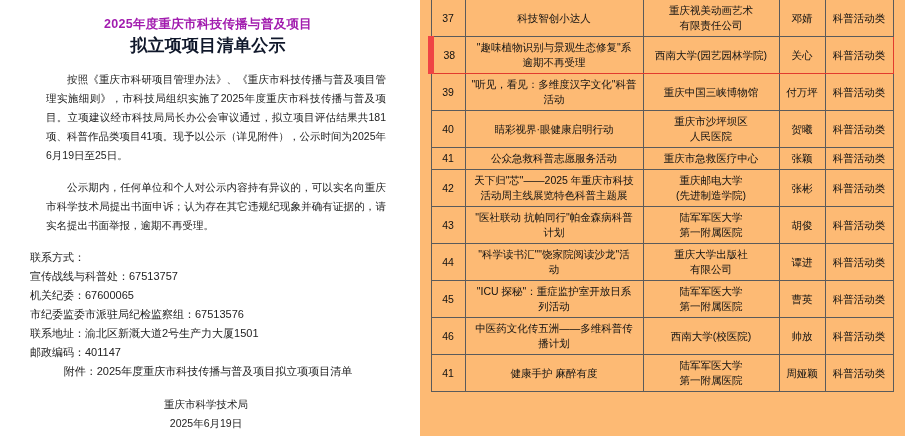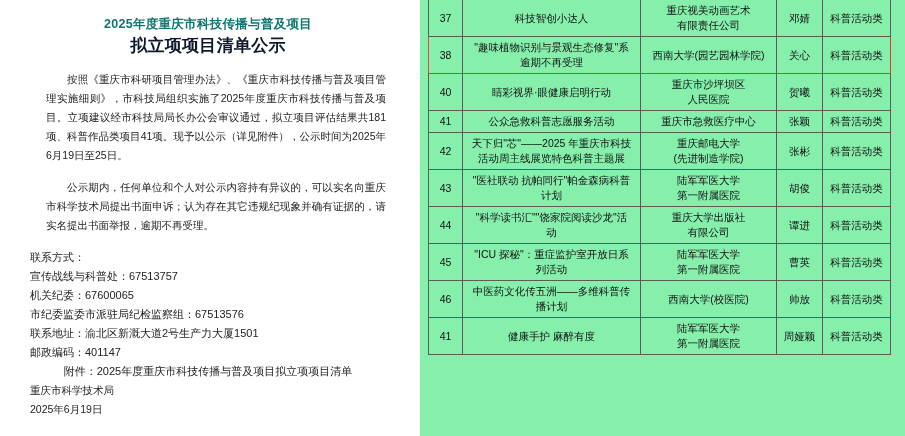--- a/index.html
+++ b/index.html
@@ -29,21 +29,21 @@
     box-sizing: border-box;
     padding: 8px 34px 8px 30px;
     background: #ffffff;
     position: relative;
   }
   .doc-title {
     text-align: center;
     font-weight: bold;
     font-size: 12.5px;
     line-height: 20px;
-    color: #0f766e;
+    color: #a21caf;
     margin: 6px 0 2px 0;
     letter-spacing: 0.3px;
   }
   .doc-subtitle {
     text-align: center;
     font-weight: bold;
     font-size: 17px;
     line-height: 20px;
     color: #0f172a;
     margin: 0 0 14px 0;
@@ -68,35 +68,36 @@
     line-height: 19px;
     color: #222;
     margin: 0;
     white-space: nowrap;
   }
   .contact-line.wrap {
     white-space: normal;
     text-align: center;
   }
   .sign-block {
-    text-align: left;
+    margin-top: 14px;
+    text-align: center;
     padding-right: 4px;
   }
   .sign-line {
     font-size: 10.5px;
     line-height: 19px;
     color: #222;
   }
 
   
   .right-pane {
     width: 485px;
     height: 436px;
     box-sizing: border-box;
-    background: #86efac;
+    background: #fdba74;
     position: relative;
     overflow: hidden;
   }
   .tbl {
     border-collapse: collapse;
     table-layout: fixed;
     width: 462px;
     margin-left: 8px;
     margin-top: -1px;
     font-size: 10.5px;
@@ -118,21 +119,21 @@
 
   .cell-name {
     padding-left: 4px;
     padding-right: 4px;
   }
   .row-highlight td {
     border-top: 1px solid #e23b2e;
     border-bottom: 1px solid #e23b2e;
   }
   .row-highlight td:first-child {
-    border-left: 1px solid #ef4444;
+    border-left: 6px solid #ef4444;
   }
   .row-highlight td:last-child {
     border-right: 1px solid #e23b2e;
   }
   .two-line { display: block; }
 </style>
 </head>
 <body>
 
 <div class="page">
@@ -186,20 +187,30 @@
           <td>38</td>
           <td class="cell-name">
             <span class="two-line">"趣味植物识别与景观生态修复"系</span>
             <span class="two-line">逾期不再受理</span>
           </td>
           <td>西南大学(园艺园林学院)</td>
           <td>关心</td>
           <td>科普活动类</td>
         </tr>
 
+        <tr>
+          <td>39</td>
+          <td class="cell-name">
+            <span class="two-line">"听见，看见：多维度汉字文化"科普</span>
+            <span class="two-line">活动</span>
+          </td>
+          <td>重庆中国三峡博物馆</td>
+          <td>付万坪</td>
+          <td>科普活动类</td>
+        </tr>
 
         <tr>
           <td>40</td>
           <td class="cell-name">睛彩视界·眼健康启明行动</td>
           <td>
             <span class="two-line">重庆市沙坪坝区</span>
             <span class="two-line">人民医院</span>
           </td>
           <td>贺曦</td>
           <td>科普活动类</td>

